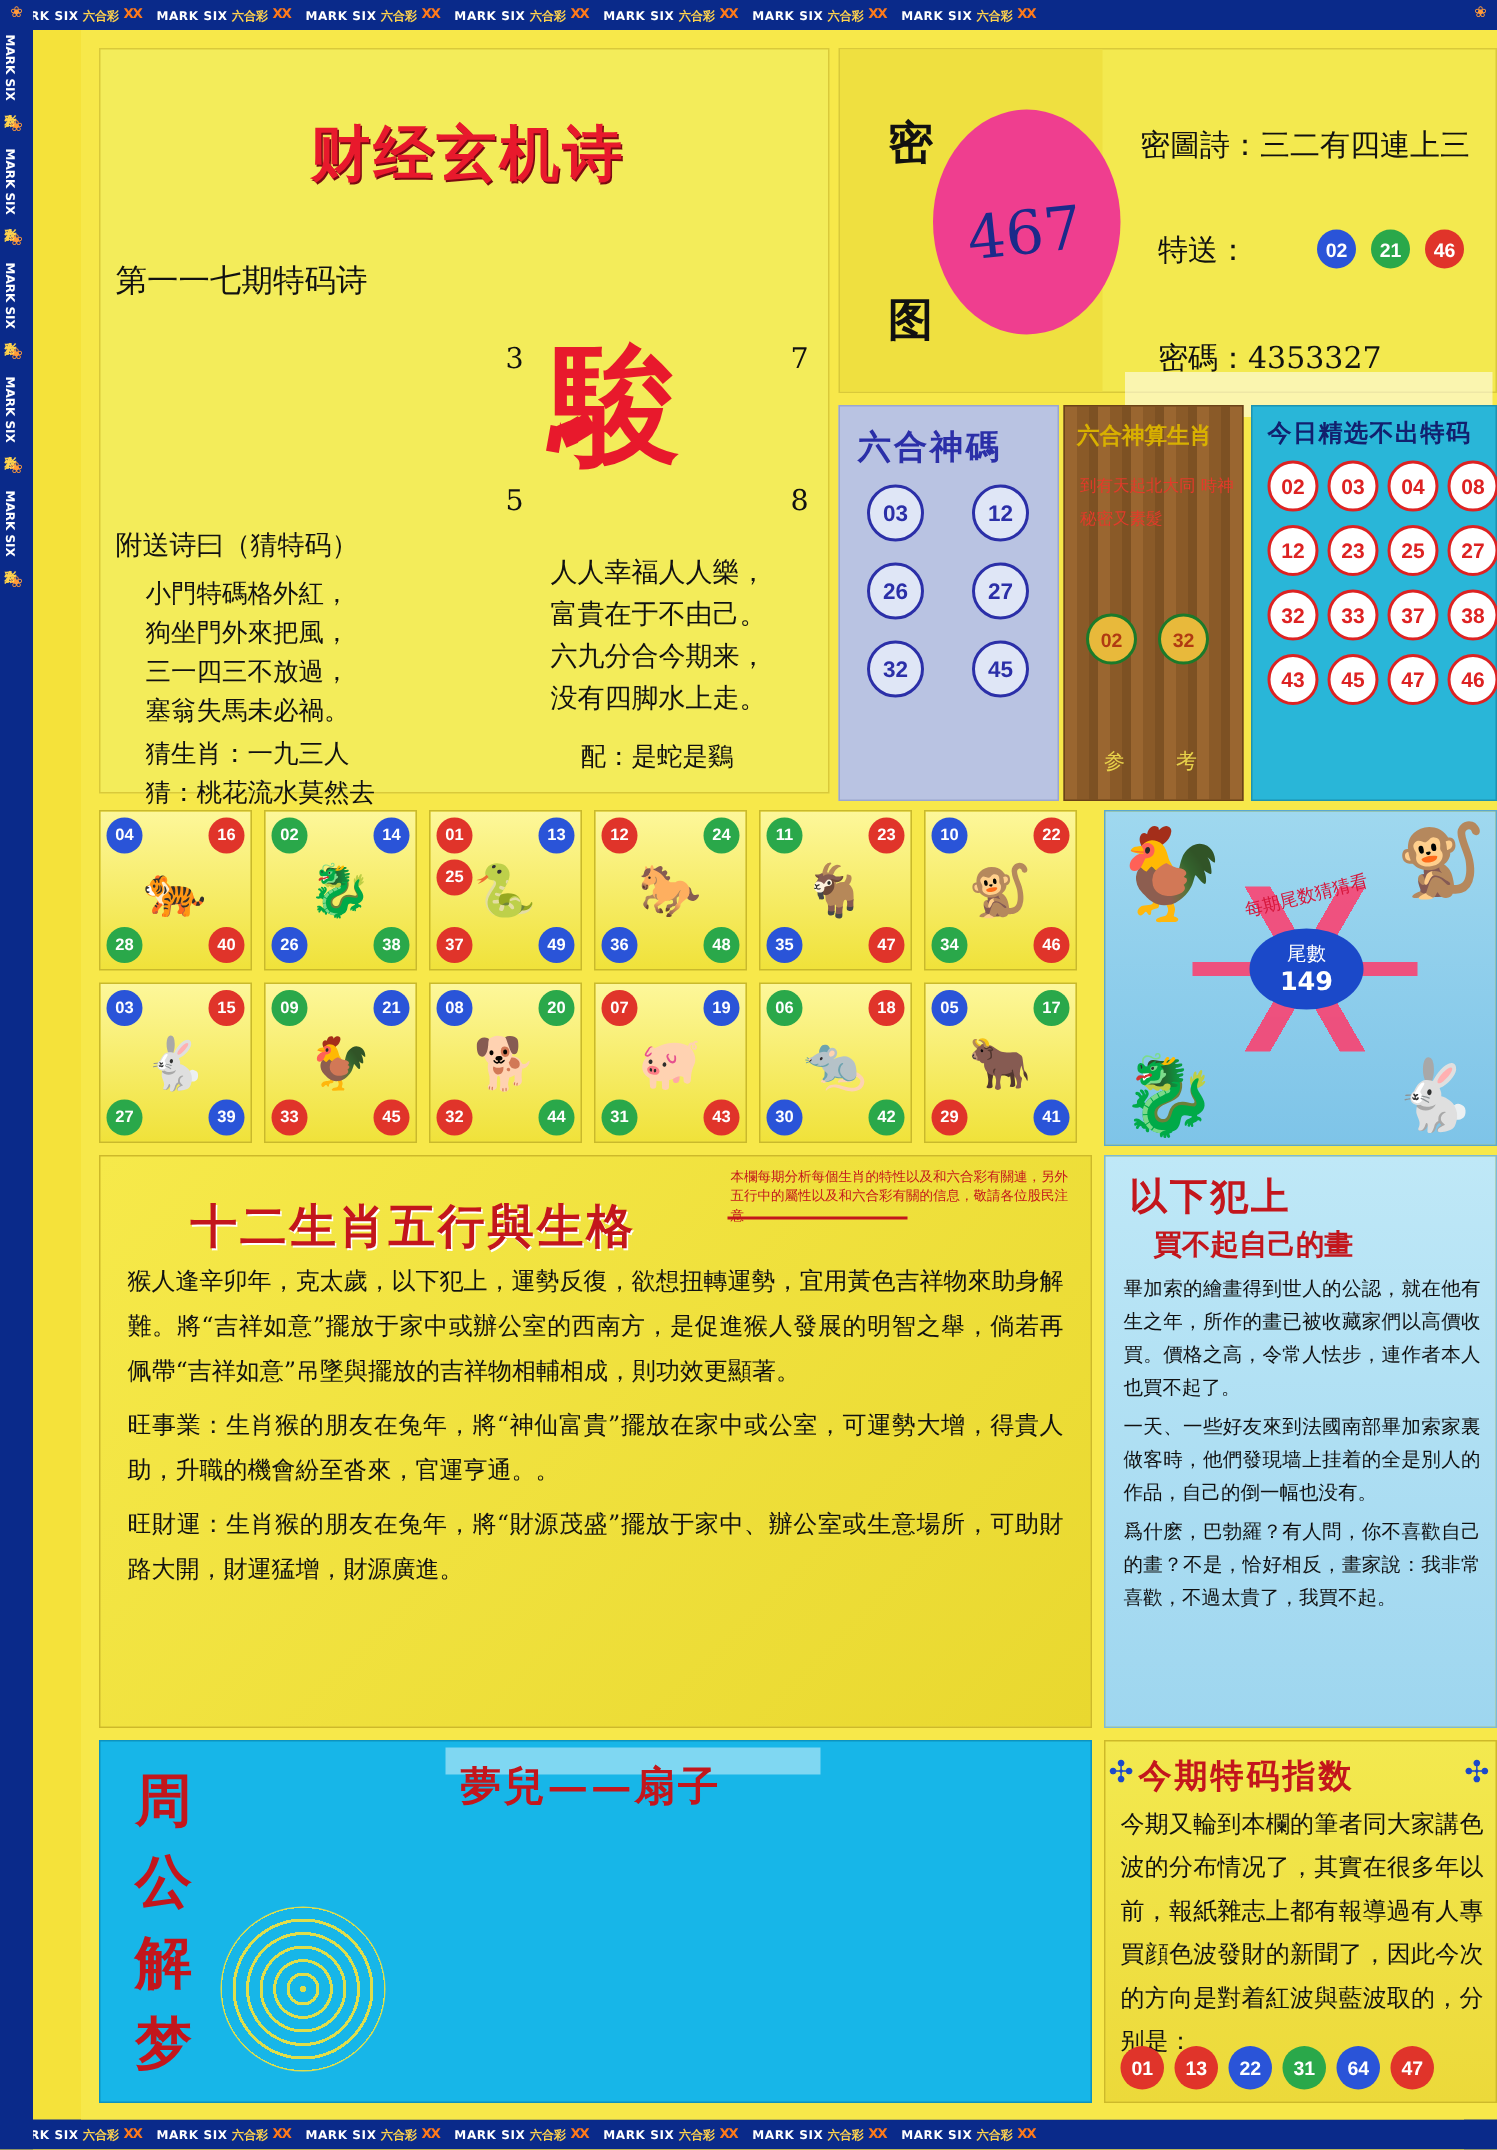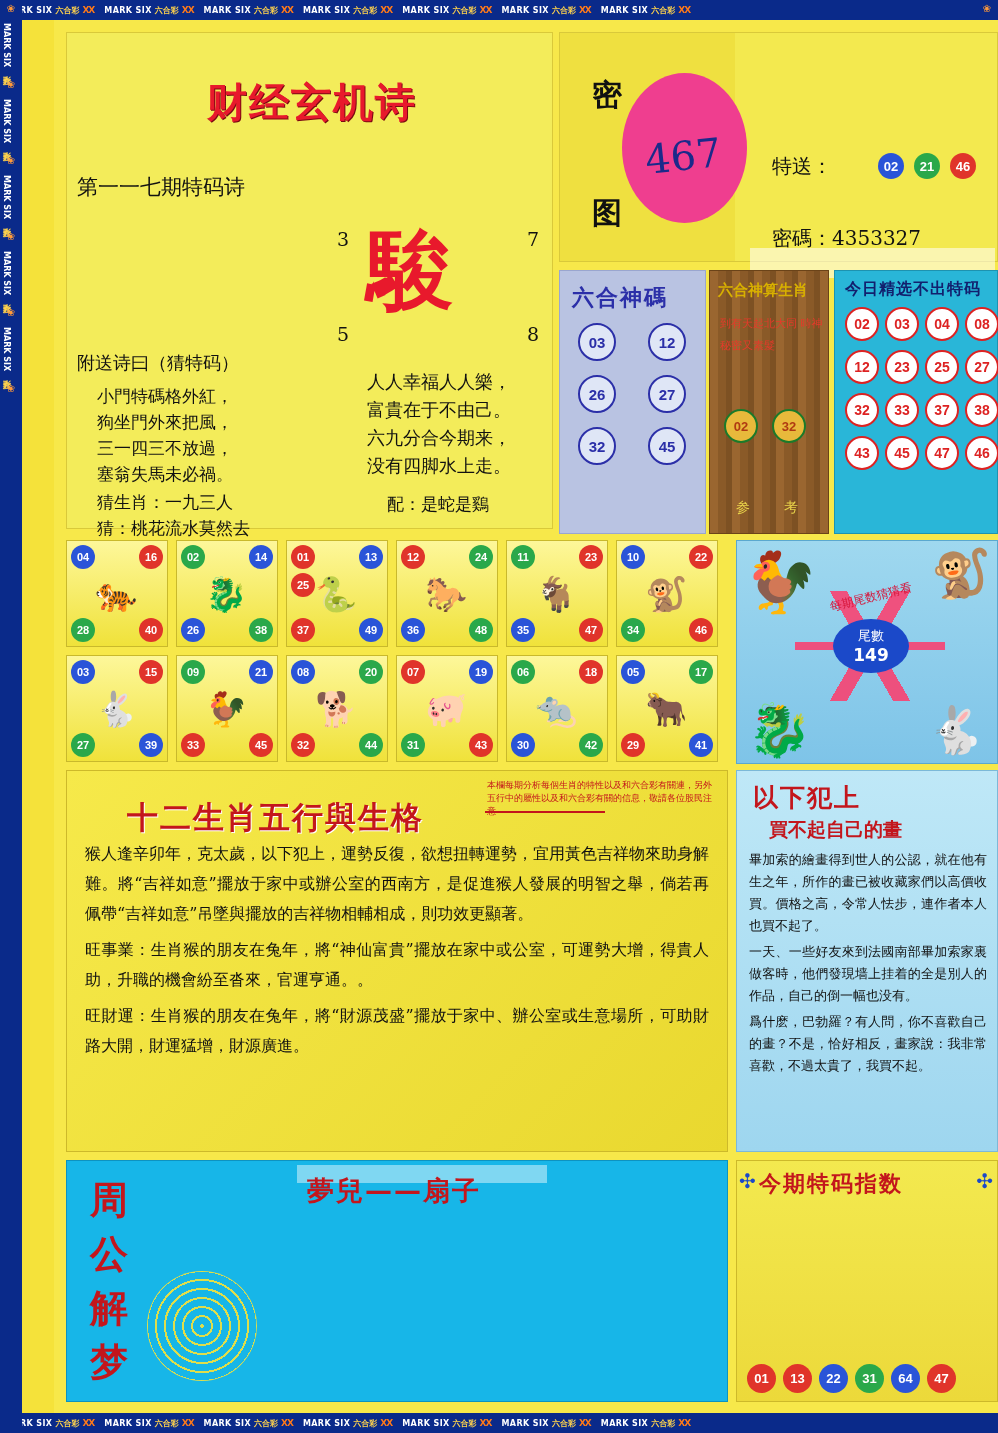--- a/index.html
+++ b/index.html
@@ -270,20 +270,21 @@
     <div class="pei">配：是蛇是鷄</div>
   </div>
 
   <div class="panel-secret">
     <div class="secret-left">
       <div class="mi">密</div>
       <div class="tu">图</div>
       <div class="blob"></div>
       <div class="blob-num">467</div>
     </div>
+    <div class="sline1">密圖詩：三二有四連上三</div>
     <div class="sline2">特送：</div>
     <div class="ts-balls">
       <div class="ball" style="background:#2a54d8;color:#fff">02</div>
       <div class="ball" style="background:#2aa84a;color:#fff">21</div>
       <div class="ball" style="background:#e0342a;color:#fff">46</div>
     </div>
     <div class="sline3">密碼：4353327</div>
     <div class="smudge"></div>
   </div>
 
@@ -471,20 +472,21 @@
     <div class="dsmudge"></div>
     <div class="spiral"></div>
     <div class="dream-side">周公解梦</div>
     <div class="dream-title">夢兒——扇子</div>
   </div>
 
   <div class="panel-index">
     <div class="idx-deco-l">✣</div>
     <div class="idx-deco-r">✣</div>
     <div class="idx-title">今期特码指数</div>
+    <div class="idx-body">今期又輪到本欄的筆者同大家講色波的分布情况了，其實在很多年以前，報紙雜志上都有報導過有人專買顔色波發財的新聞了，因此今次的方向是對着紅波與藍波取的，分别是：</div>
     <div class="idx-balls">
       <div class="ball" style="background:#e0342a;color:#fff">01</div>
       <div class="ball" style="background:#e0342a;color:#fff">13</div>
       <div class="ball" style="background:#2a54d8;color:#fff">22</div>
       <div class="ball" style="background:#2aa84a;color:#fff">31</div>
       <div class="ball" style="background:#2a54d8;color:#fff">64</div>
       <div class="ball" style="background:#e0342a;color:#fff">47</div>
     </div>
   </div>
 

